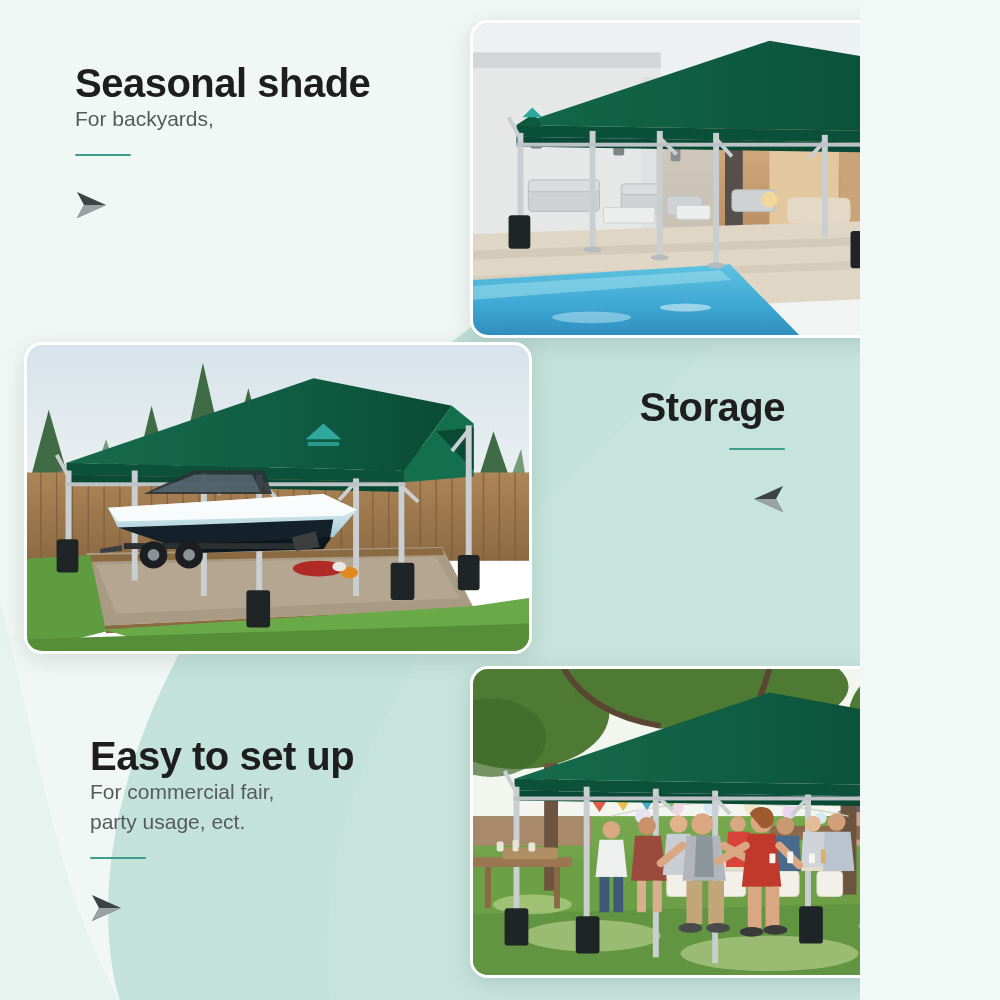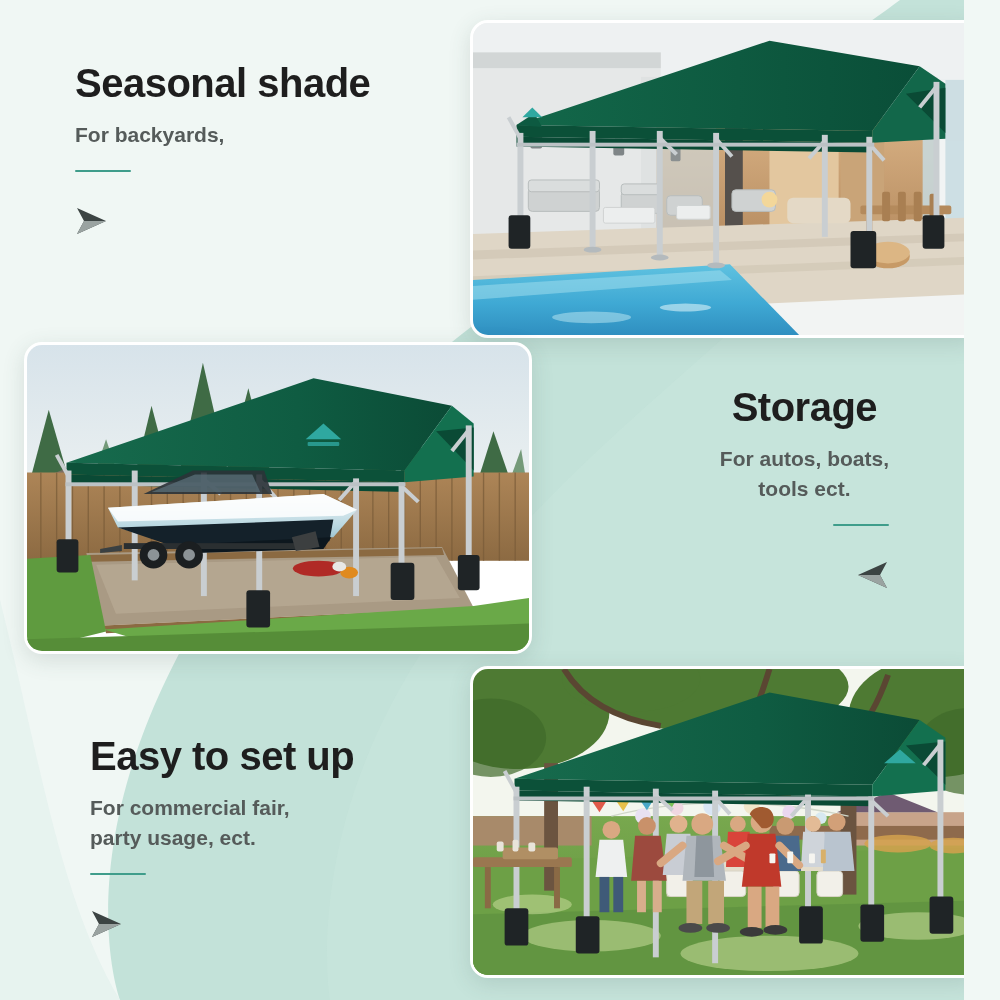--- a/index.html
+++ b/index.html
@@ -2,35 +2,35 @@
 <html><head>
 <meta charset="utf-8">
 <style>
   html,body{margin:0;padding:0;}
   body{
     width:1000px;height:1000px;overflow:hidden;
     font-family:"Liberation Sans", sans-serif;
     background:#f1f8f5;
     position:relative;
   }
-  #stage{position:absolute;inset:0;width:964px;height:1000px;overflow:hidden;}
+  #stage{position:absolute;inset:0;width:860px;height:1000px;overflow:hidden;}
 
   
   .bg-base{position:absolute;inset:0;background:#f0f7f4;}
   .bg-swoosh{position:absolute;inset:0;}
   .bg-swoosh svg{display:block;width:1000px;height:1000px;}
 
   
   .panel{position:absolute;}
   .panel .title{
     font-size:40px;font-weight:bold;color:#1e1e1e;
     letter-spacing:-0.5px;line-height:1.06;white-space:nowrap;
   }
   .panel .sub{
-    margin-top:16px;font-size:21px;color:#555b5a;line-height:1.42;font-weight:bold;
+    font-size:21px;color:#555b5a;line-height:1.42;font-weight:normal;
   }
   .panel .rule{
     margin-top:20px;width:56px;height:2px;background:#3f9d8b;border-radius:1px;
   }
   .panel .arrow{margin-top:34px;width:34px;height:30px;}
   .panel.right{text-align:center;}
   .panel.right .rule{margin-left:auto;}
   .panel.right .arrow{margin-left:auto;}
 
   
@@ -354,24 +354,20 @@
           <rect x="368" y="222" width="24" height="38" rx="3"></rect>
           <rect x="436" y="214" width="22" height="36" rx="3"></rect>
           <rect x="222" y="250" width="24" height="38" rx="3"></rect>
         </g>
       </svg>
     </div>
   </div>
 
   <div class="panel right" style="right:75px;top:386px;">
     <div class="title">Storage</div>
-    <div class="sub">
-      <div>For autos, boats,</div>
-      <div>tools ect.</div>
-    </div>
     <div class="rule"></div>
     <div class="arrow">
       <svg viewBox="0 0 34 30">
         <path d="M32,2 L3,15 L32,28 L25,15 Z" fill="#3c4443"></path>
         <path d="M32,28 L25,15 L3,15 Z" fill="#9aa3a1"></path>
       </svg>
     </div>
   </div>
 
   <div class="panel" style="left:90px;top:735px;">

